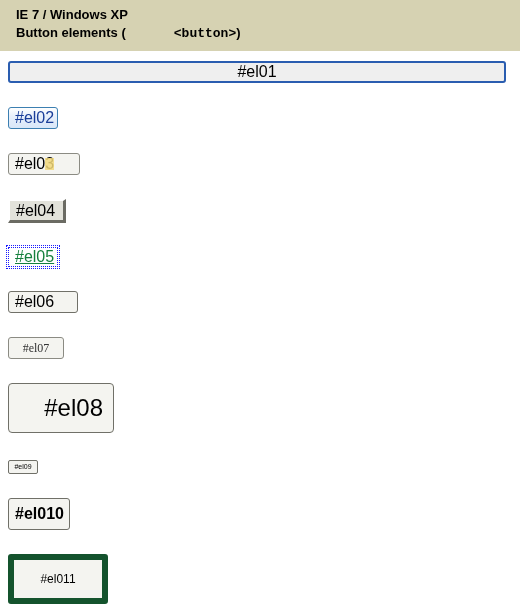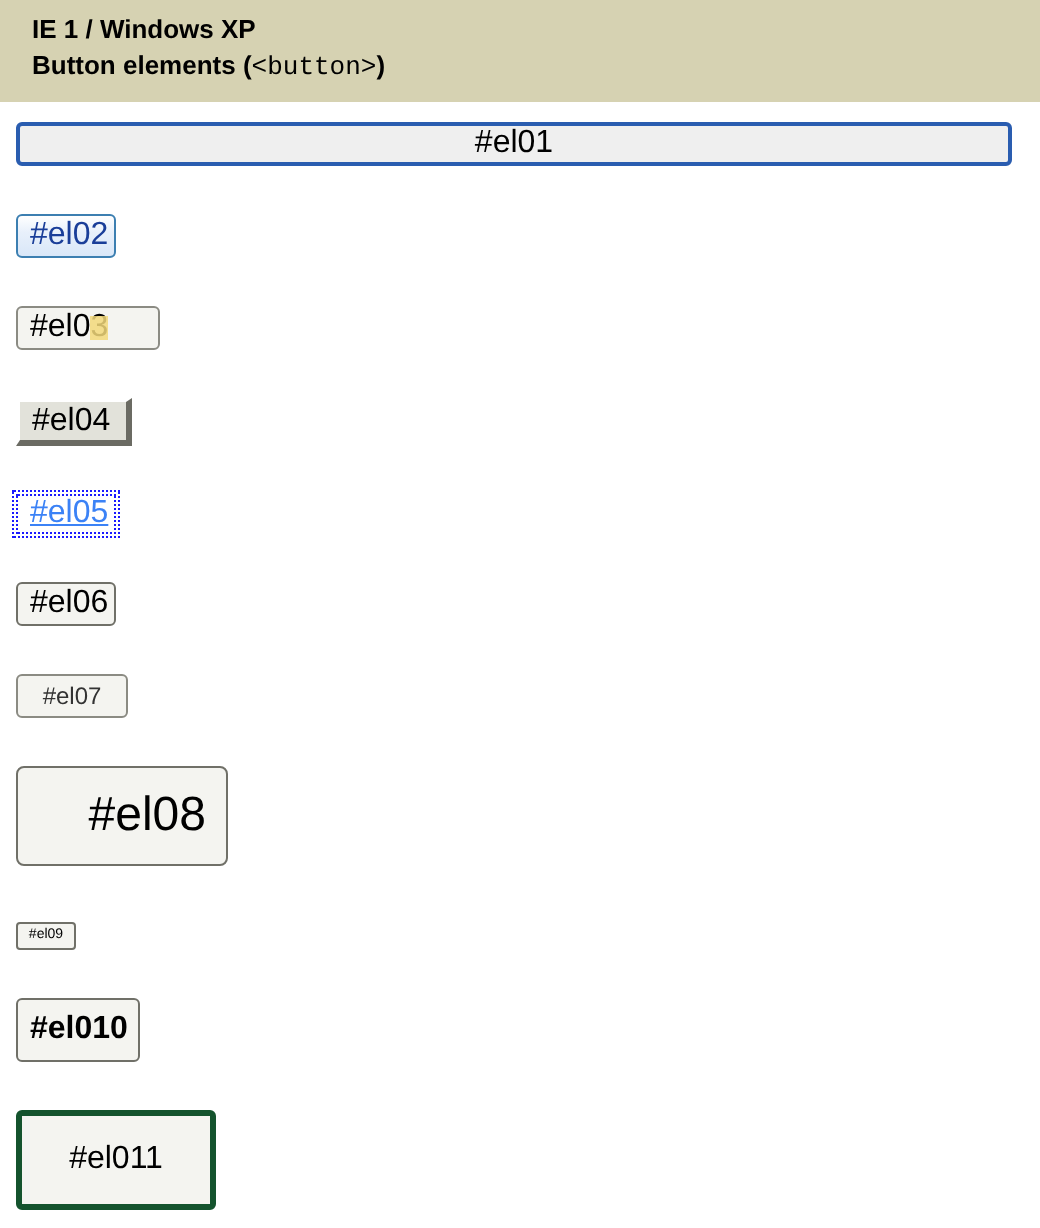--- a/index.html
+++ b/index.html
@@ -14,21 +14,22 @@
   }
   .header {
     background: #d6d2b2;
     padding: 6px 10px 8px 16px;
     font-weight: bold;
     line-height: 1.4;
   }
   .header .line2 { font-weight: bold; }
   .code {
     font-family: "Courier New", monospace;
-    font-weight: normal;
+    font-weight: bold;
+    margin-left: 48px;
   }
   .stage {
     padding: 10px 8px 20px 8px;
   }
   .row {
     margin-bottom: 24px;
   }
   button {
     font-family: Verdana, Geneva, sans-serif;
     font-size: 16px;
@@ -101,46 +102,46 @@
   }
 
   
   .btn-el05 {
     width: 50px;
     height: 20px;
     background: #fff;
     border: 1px dotted #1a1aff;
     outline: 1px dotted #1a1aff;
     outline-offset: 1px;
-    color: #3b82f6;
+    color: #15803d;
     padding: 0 6px;
     text-decoration: underline;
   }
 
   
   .btn-el06 {
-    width: 50px;
-    height: 22px;
-    background: #f4f4f0;
-    border: 1px solid #707068;
-    border-radius: 3px;
-    color: #000;
-    padding: 0 6px;
-    text-align: center;
+    width: 70px;
+    height: 22px;
+    background: #f4f4f0;
+    border: 1px solid #707068;
+    border-radius: 3px;
+    color: #000;
+    padding: 0 6px;
+    text-align: left;
   }
 
   
   .btn-el07 {
     width: 56px;
     height: 22px;
     background: #f4f4f0;
     border: 1px solid #8b8b83;
     border-radius: 3px;
     color: #333;
-    font-family: Liberation Sans, sans-serif;
+    font-family: Liberation Serif, serif;
     font-size: 12px;
     padding: 0 6px;
     text-align: center;
   }
 
   
   .btn-el08 {
     width: 106px;
     height: 50px;
     background: #f4f4f0;
@@ -178,33 +179,33 @@
     font-weight: bold;
     padding: 0 6px;
     text-align: center;
   }
 
   
   .btn-el011 {
     width: 100px;
     height: 50px;
     background: #f4f4f0;
-    border: 3px solid #14532d;
+    border: 6px solid #14532d;
     border-radius: 3px;
     color: #000;
     padding: 0;
     text-align: center;
-    font-size: 16px;
+    font-size: 12px;
   }
 </style>
 </head>
 <body>
 
 <div class="header">
-  <div>IE 1 / Windows XP</div>
+  <div>IE 7 / Windows XP</div>
   <div class="line2">
     <span>Button elements (</span><span class="code">&lt;button&gt;</span><span>)</span>
   </div>
 </div>
 
 <div class="stage">
 
   <div class="row">
     <button class="btn-el01">#el01</button>
   </div>

